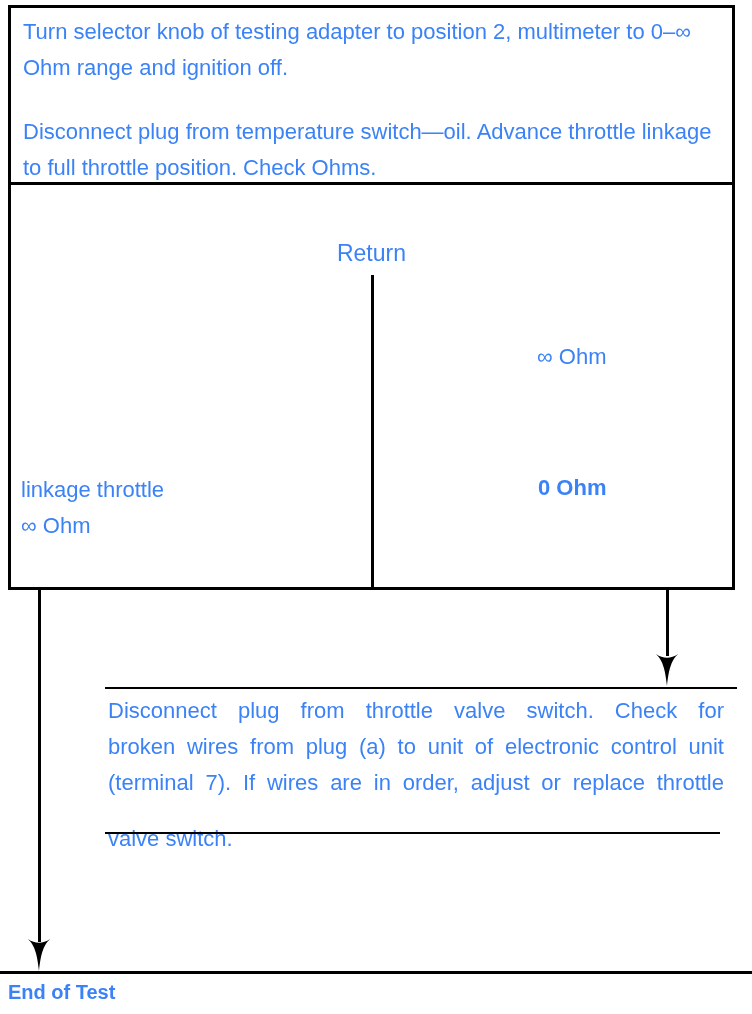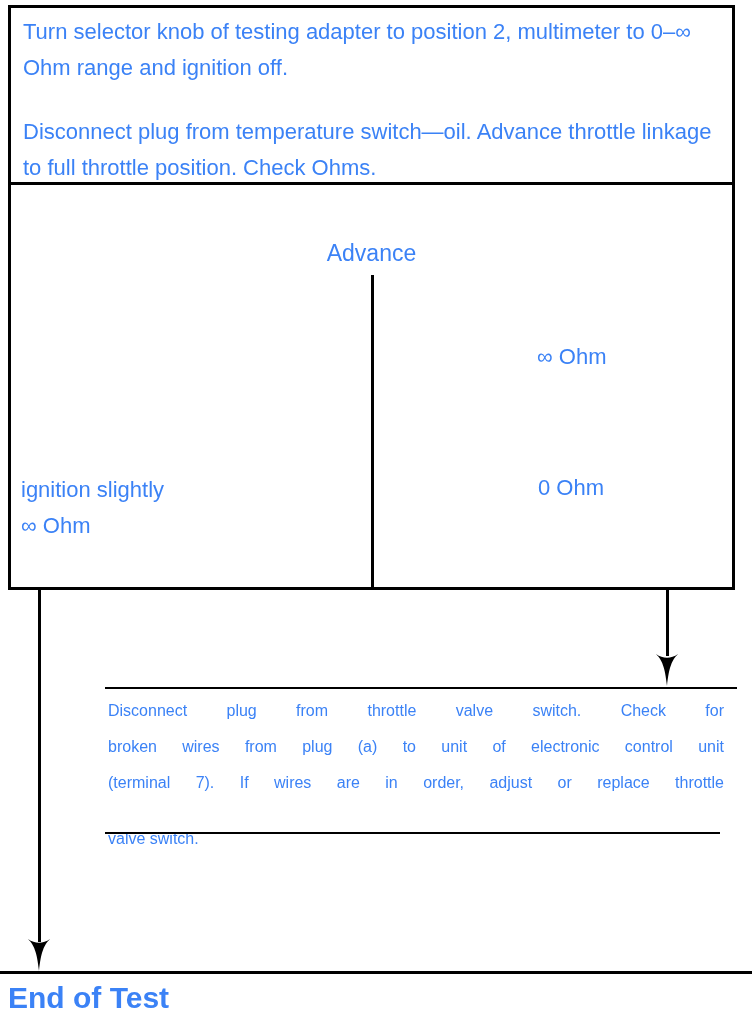--- a/index.html
+++ b/index.html
@@ -48,72 +48,72 @@
   .col-divider {
     position: absolute;
     left: 360px; top: 90px;
     width: 3px; height: 312px;
     background: #000;
   }
   .cell { position: absolute; white-space: nowrap; }
   .cell-cond-1 { left: 12px;  top: 152px; }
   .cell-read-1 { left: 526px; top: 154px; }
   .cell-cond-2 { left: 10px;  top: 287px; }
-  .cell-read-2 { left: 527px; top: 285px; }
+  .cell-read-2 { left: 527px; top: 285px; font-weight: bold; }
 
   
   .flow-line { position: absolute; width: 3px; background: #000; }
   .flow-line-left  { left: 38px;  top: 590px; height: 352px; }
   .flow-line-right { left: 666px; top: 590px; height: 66px; }
   .arrowhead { position: absolute; }
   .arrowhead-left  { left: 28px;  top: 939px; }
   .arrowhead-right { left: 656px; top: 654px; }
   .arrowhead svg path { fill: #000; }
 
   
   .rule { position: absolute; background: #000; }
   .advice-top-rule    { left: 105px; top: 687px; width: 632px; height: 2px; }
   .advice-bottom-rule { left: 105px; top: 832px; width: 615px; height: 2px; }
   .advice-text {
     position: absolute;
     left: 108px; top: 693px;
     width: 616px;
-    font-size: 16px;
+    font-size: 22px;
     line-height: 36px;
   }
   .advice-line { text-align: justify; text-align-last: justify; }
   .advice-line.last { text-align: center; text-align-last: left; margin-top: 20px; }
 
   
   .end-rule { left: 0; top: 971px; width: 752px; height: 3px; }
   .end-label {
     position: absolute;
     left: 8px; top: 981px;
-    font-size: 30px;
+    font-size: 20px;
     font-weight: bold;
   }
 </style>
 </head>
 <body>
 
 <div class="page">
 
   <div class="box-top">
     <p class="para">Turn selector knob of testing adapter to position 2, multimeter to 0–∞ Ohm range and ignition off.</p>
     <p class="para">Disconnect plug from temperature switch—oil. Advance throttle linkage to full throttle position. Check Ohms.</p>
   </div>
 
   <div class="box-main">
-    <div class="reading-title">Advance</div>
+    <div class="reading-title">Return</div>
     <div class="col-divider"></div>
 
     <div class="cell cell-read-1">∞ Ohm</div>
 
     <div class="cell cell-cond-2">
-      <div>ignition slightly</div>
+      <div>linkage throttle</div>
       <div>∞ Ohm</div>
     </div>
     <div class="cell cell-read-2">0 Ohm</div>
   </div>
 
   <div class="flow-line flow-line-left"></div>
   <div class="arrowhead arrowhead-left">
     <svg width="22" height="32" viewBox="0 0 22 32" aria-hidden="true">
       <path d="M0,0 C6,6 9,13 11,32 C13,13 16,6 22,0 C15,5 7,5 0,0 Z"></path>
     </svg>

